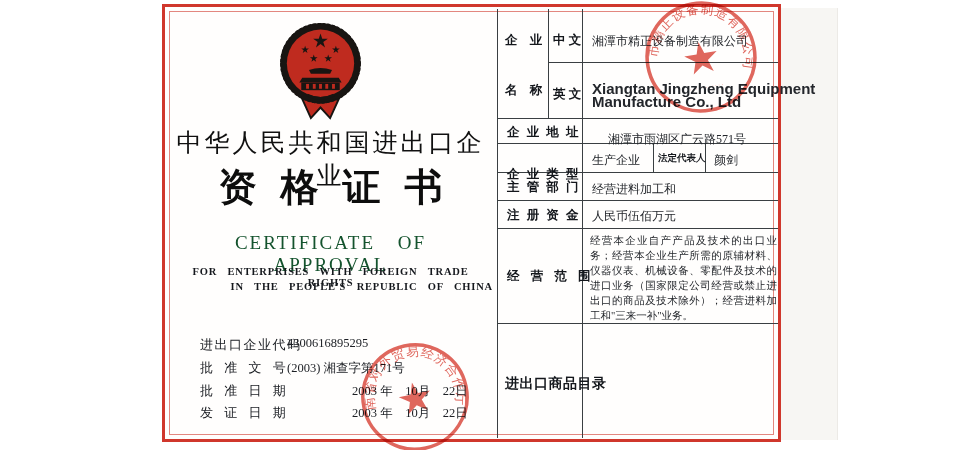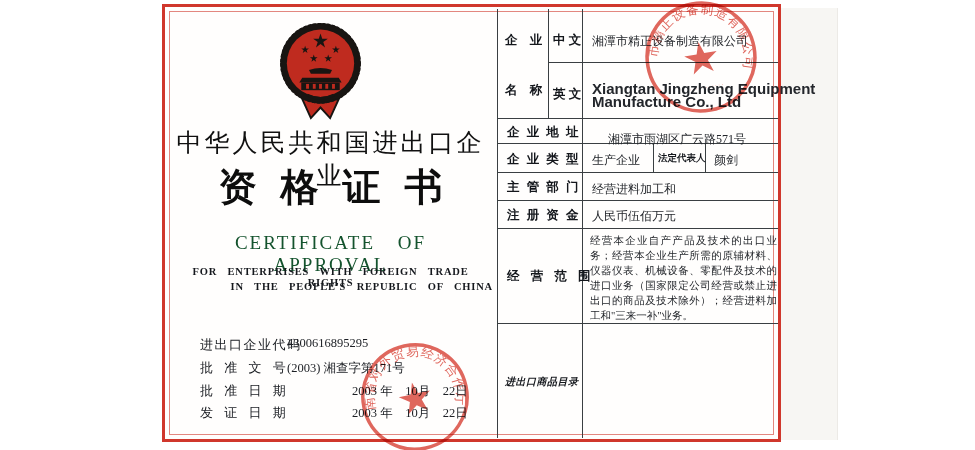--- a/index.html
+++ b/index.html
@@ -124,35 +124,35 @@
   <div class="cell-label" style="left:553px;top:32px;letter-spacing:0;">中 文</div>
   <div class="cell-value" style="left:592px;top:33px;">湘潭市精正设备制造有限公司</div>
 
   <div class="cell-label" style="left:553px;top:86px;letter-spacing:0;">英 文</div>
   <div class="cell-value-en" style="left:592px;top:82px;">Xiangtan Jingzheng Equipment
 Manufacture Co., Ltd</div>
 
   <div class="cell-label" style="left:507px;top:124px;">企 业 地 址</div>
   <div class="cell-value" style="left:592px;top:131px;margin-left:16px;">湘潭市雨湖区广云路571号</div>
 
-  <div class="cell-label" style="left:507px;top:151px;">企 业 类 型</div>
+  <div class="cell-label" style="left:507px;top:166px;">企 业 类 型</div>
   <div class="cell-value" style="left:592px;top:152px;">生产企业</div>
   <div class="cell-label" style="left:658px;top:152px;font-size:9.5px;letter-spacing:0;">法定代表人</div>
   <div class="cell-value" style="left:714px;top:152px;">颜剑</div>
 
   <div class="cell-label" style="left:507px;top:179px;">主 管 部 门</div>
   <div class="cell-value" style="left:592px;top:181px;">经营进料加工和</div>
 
   <div class="cell-label" style="left:507px;top:207px;">注 册 资 金</div>
   <div class="cell-value" style="left:592px;top:208px;">人民币伍佰万元</div>
 
   <div class="cell-label" style="left:507px;top:268px;letter-spacing:4px;">经 营 范 围</div>
   <div class="scope-text" style="left:590px;top:233px;">经营本企业自产产品及技术的出口业务；经营本企业生产所需的原辅材料、仪器仪表、机械设备、零配件及技术的进口业务（国家限定公司经营或禁止进出口的商品及技术除外）；经营进料加工和"三来一补"业务。</div>
 
-  <div class="cell-label" style="left:505px;top:375px;letter-spacing:.5px;font-size:10px;font-style:italic;">进出口商品目录</div>
+  <div class="cell-label" style="left:505px;top:375px;letter-spacing:.5px;font-size:14px;">进出口商品目录</div>
   <div class="cell-value" style="left:592px;top:375px;"></div>
 
   <div class="stamp" style="left:640px;top:-4px;width:122px;height:122px;transform:rotate(-10deg);">
     <svg viewBox="0 0 120 120" width="122" height="122">
       <circle cx="60" cy="60" r="53" fill="none" stroke="#d8453a" stroke-width="3.5"></circle>
       <path id="arcA" d="M60,60 m-43,0 a43,43 0 1 1 86,0 a43,43 0 1 1 -86,0" fill="none"></path>
       <text font-size="12.5" fill="#d8453a" letter-spacing="1">
         <textPath href="#arcA" startOffset="25%" text-anchor="middle">湘潭市精正设备制造有限公司</textPath>
       </text>
       <use href="#stamp-star" transform="translate(60,62) scale(17)" fill="#d8453a"></use>

